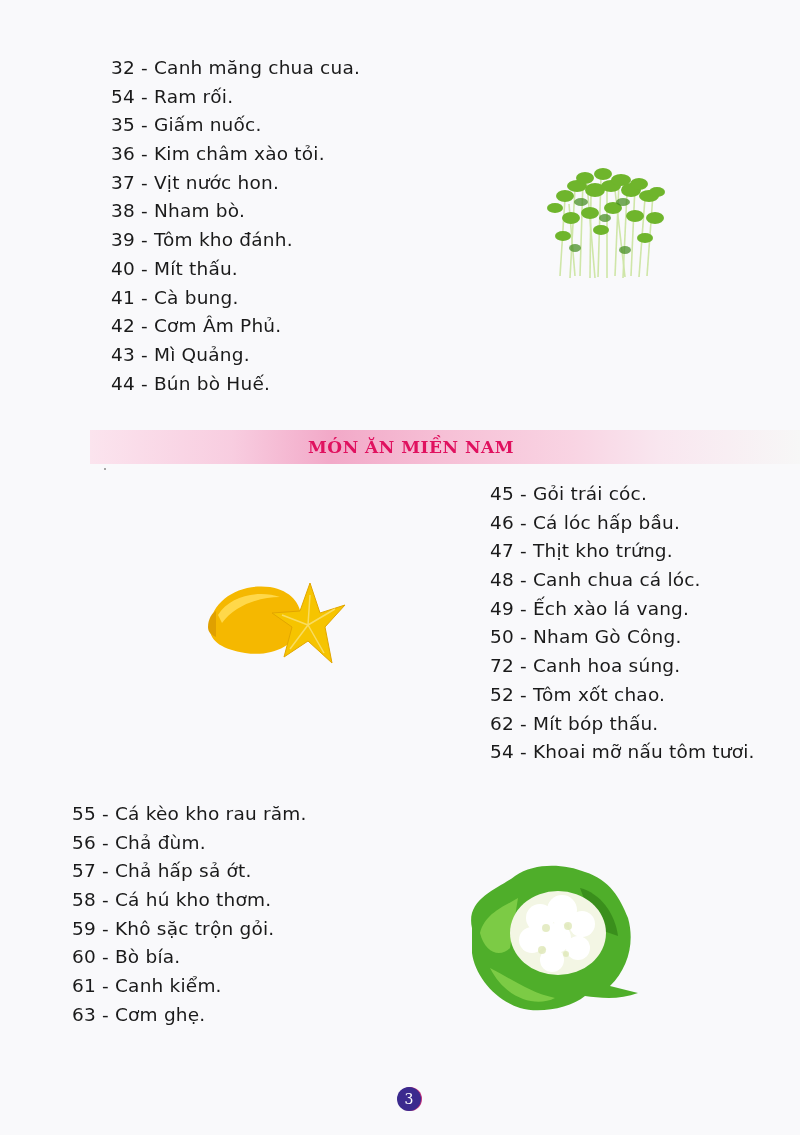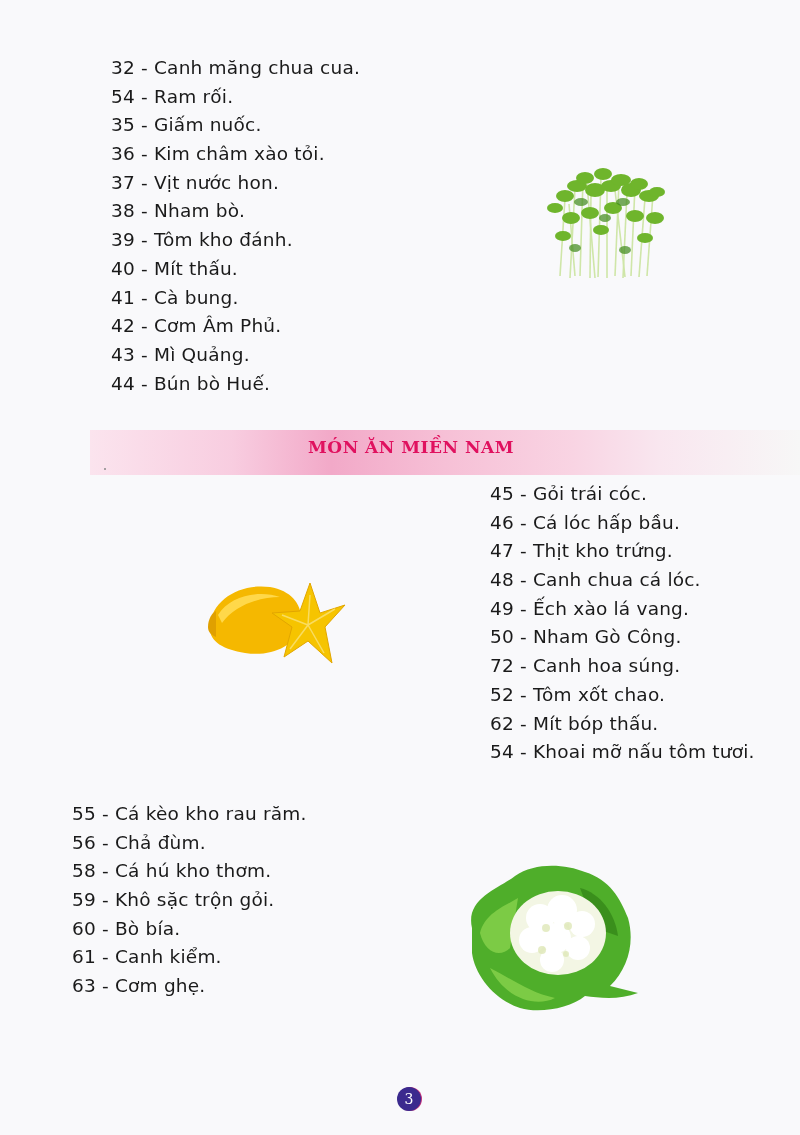--- a/index.html
+++ b/index.html
@@ -19,21 +19,21 @@
     white-space: nowrap;
     letter-spacing: 0.2px;
   }
   #list-top { left: 80px; top: 54px; margin-left: 31px; }
   #list-right { left: 490px; top: 480px; }
   #list-bottom { left: 72px; top: 800px; }
 
   .banner {
     position: absolute;
     left: 90px; top: 430px;
-    width: 710px; height: 45px;
+    width: 710px; height: 34px;
     background: linear-gradient(90deg,
       #fbe4ee 0%, #f8cde0 20%, #f2a9c8 34%, #f6c0d6 50%,
       #f9d4e3 68%, #f9e6ef 80%, #f7f7f7 100%);
   }
   .banner-title {
     position: absolute;
     left: 218px; top: 0;
     height: 34px; line-height: 34px;
     font-family: "DejaVu Serif", serif;
     font-size: 17px; font-weight: bold;
@@ -144,20 +144,21 @@
   <li>50 - Nham Gò Công.</li>
   <li>72 - Canh hoa súng.</li>
   <li>52 - Tôm xốt chao.</li>
   <li>62 - Mít bóp thấu.</li>
   <li>54 - Khoai mỡ nấu tôm tươi.</li>
 </ul>
 
 <ul class="list" id="list-bottom">
   <li>55 - Cá kèo kho rau răm.</li>
   <li>56 - Chả đùm.</li>
+  <li>57 - Chả hấp sả ớt.</li>
   <li>58 - Cá hú kho thơm.</li>
   <li>59 - Khô sặc trộn gỏi.</li>
   <li>60 - Bò bía.</li>
   <li>61 - Canh kiểm.</li>
   <li>63 - Cơm ghẹ.</li>
 </ul>
 
 <svg class="illus" style="left:460px; top:858px;" width="185" height="160" viewBox="0 0 185 160">
   <path d="M12 70 C5 40 40 30 55 18 C75 4 105 6 125 14 C150 22 160 40 168 60 C175 85 168 110 150 128
            L178 135 C160 142 140 140 125 138 C110 150 80 156 60 150 C35 142 15 118 12 95 Z" fill="#4fae2a"></path>

